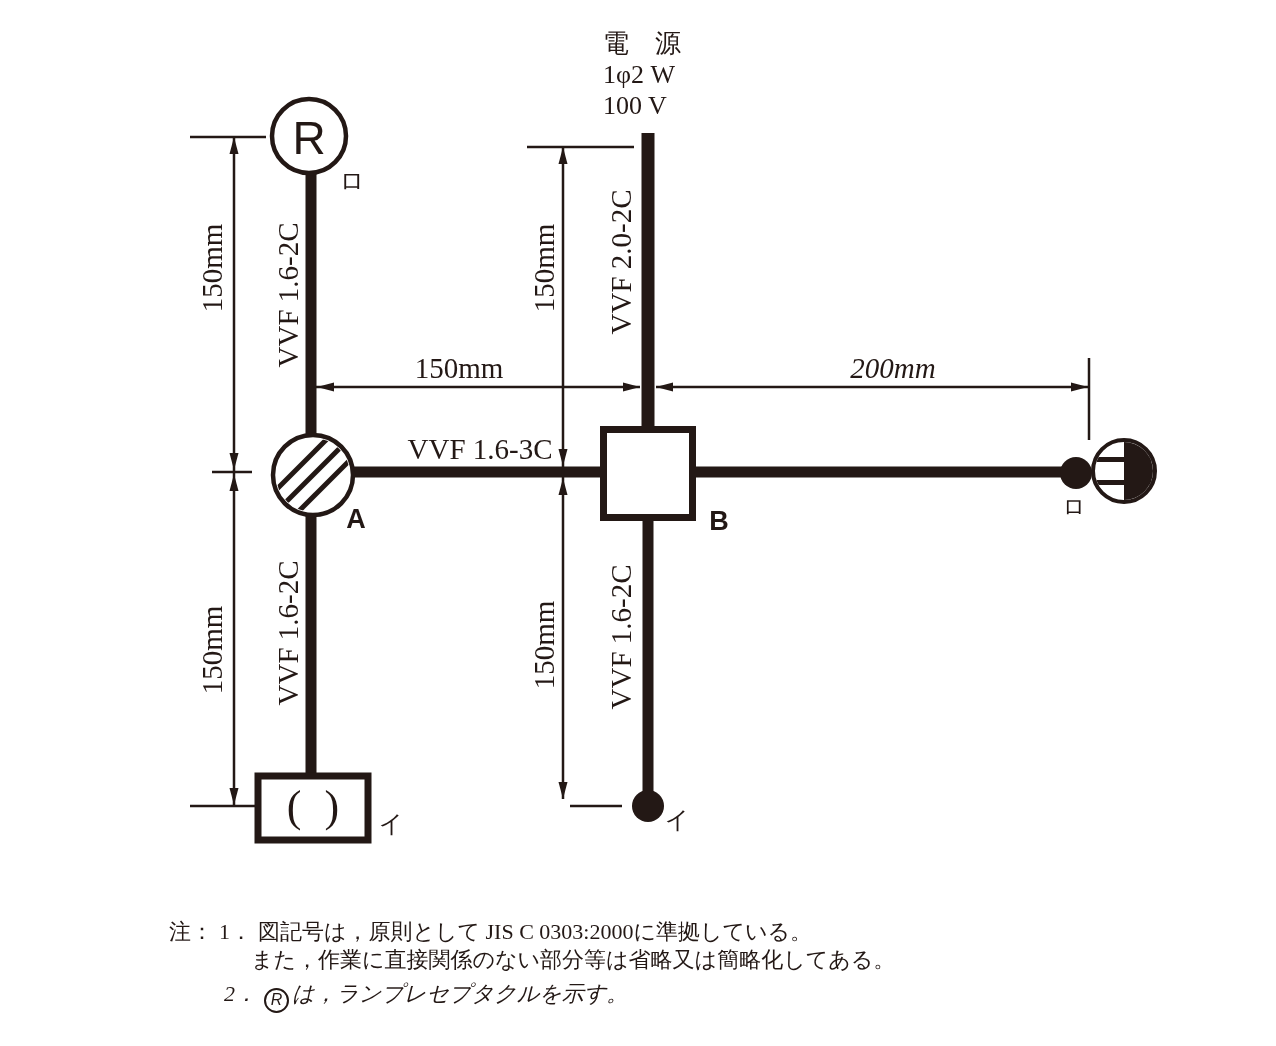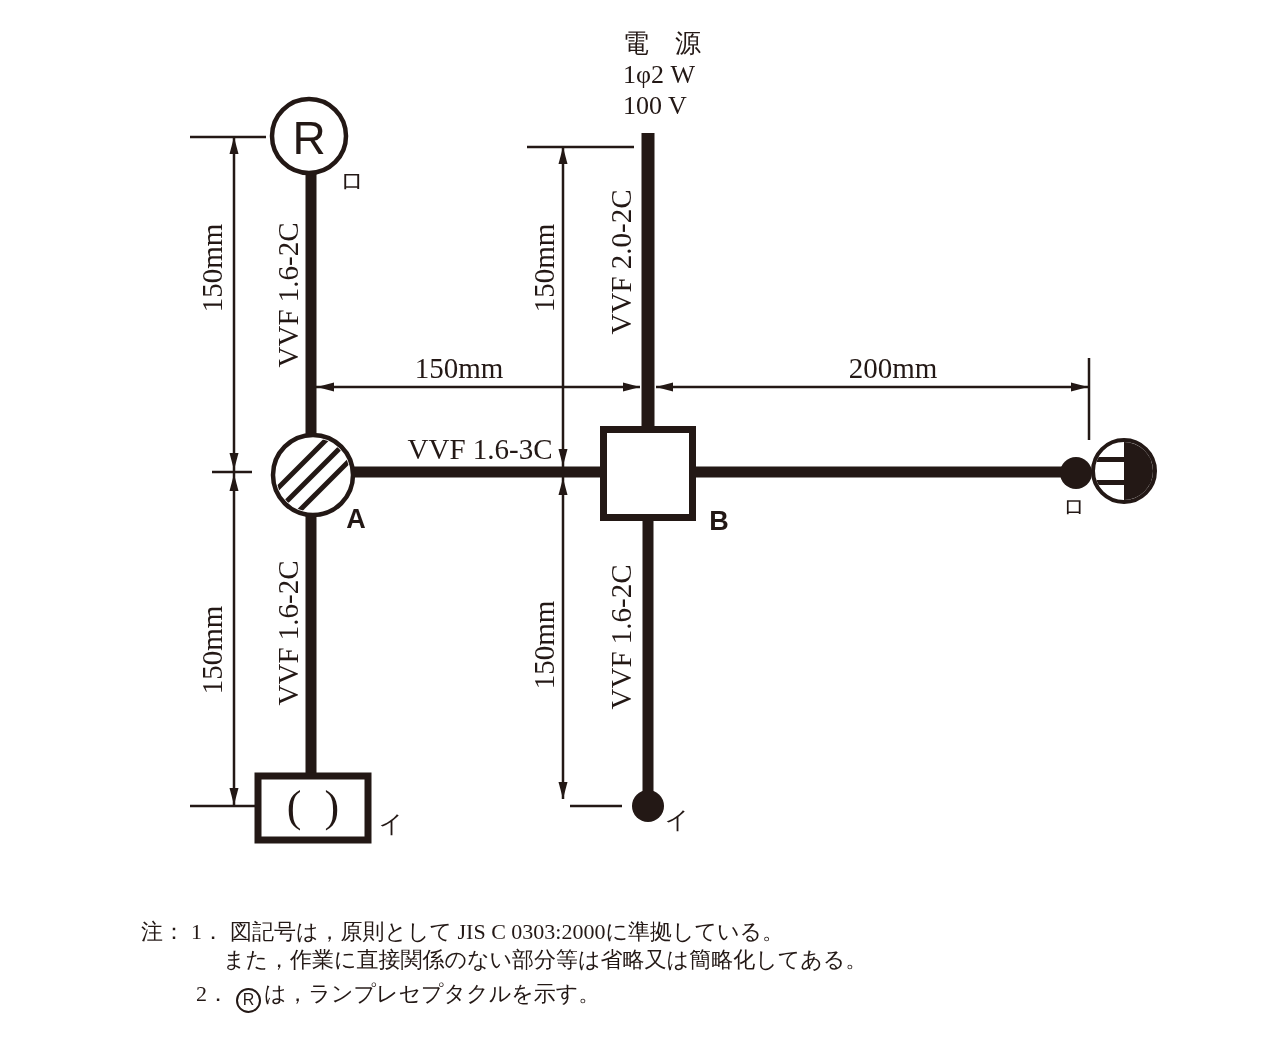--- a/index.html
+++ b/index.html
@@ -20,26 +20,26 @@
   .arrow  { fill: var(--ink); stroke: none; }
   .sym-outline { fill:#ffffff; stroke: var(--ink); }
   .sym-fill { fill: var(--ink); stroke: none; }
   .hatch  { stroke: var(--ink); stroke-width: 5; fill:none; }
 
   .label { position:absolute; white-space:nowrap; color:var(--ink); }
   .ctr   { transform: translate(-50%,-50%); }
   .rot   { transform: translate(-50%,-50%) rotate(-90deg); }
   .dim-text   { font-size:29px; }
   .cable-text { font-size:29px; }
-  .src-text   { font-size:26px; line-height:31px;margin-left:20px; }
+  .src-text   { font-size:26px; line-height:31px; }
   .kana-text  { font-size:24px; font-family:"Liberation Sans","DejaVu Sans",sans-serif; }
   .abox-text  { font-size:27px; font-weight:600; font-family:"Liberation Sans","DejaVu Sans",sans-serif; }
   .rletter    { font-size:46px; font-family:"Liberation Sans","DejaVu Sans",sans-serif; }
   .rosette-glyph { font-size:44px; letter-spacing:6px; }
-  .note-line { position:absolute; font-size:22px; line-height:26px; white-space:nowrap; }
+  .note-line { position:absolute; font-size:22px; line-height:26px; white-space:nowrap;margin-left:28px; }
   .note-num  { display:inline-block; margin-right:6px; }
   .r-badge {
     display:inline-flex; align-items:center; justify-content:center;
     width:25px; height:25px; border:2px solid var(--ink); border-radius:50%;
     font-size:16px; font-family:"Liberation Sans","DejaVu Sans",sans-serif;
     transform: translateY(4px); margin:0 3px 0 1px;
   }
 </style>
 </head>
 <body>
@@ -124,36 +124,36 @@
   <div class="label dim-text rot" style="left:212px; top:650px;">150mm</div>
   <div class="label dim-text rot" style="left:544px; top:268px;">150mm</div>
   <div class="label dim-text rot" style="left:544px; top:645px;">150mm</div>
 
   <div class="label cable-text rot" style="left:288px; top:295px;">VVF 1.6-2C</div>
   <div class="label cable-text rot" style="left:288px; top:633px;">VVF 1.6-2C</div>
   <div class="label cable-text rot" style="left:621px; top:262px;">VVF 2.0-2C</div>
   <div class="label cable-text rot" style="left:621px; top:637px;">VVF 1.6-2C</div>
 
   <div class="label dim-text ctr" style="left:459px; top:368px;">150mm</div>
-  <div class="label dim-text ctr" style="left:893px; top:368px;">200mm</div>
+  <div class="label dim-text ctr" style="left:893px; top:368px;font-style:italic;">200mm</div>
 
   <div class="label cable-text ctr" style="left:480px; top:449px;">VVF 1.6-3C</div>
 
   <div class="label rletter ctr" style="left:309px; top:138px;">R</div>
   <div class="label kana-text ctr" style="left:352px; top:181px;">ロ</div>
   <div class="label abox-text ctr" style="left:356px; top:519px;">A</div>
   <div class="label abox-text ctr" style="left:719px; top:521px;">B</div>
   <div class="label rosette-glyph ctr" style="left:316px; top:806px;">( )</div>
   <div class="label kana-text ctr" style="left:391px; top:824px;">イ</div>
   <div class="label kana-text ctr" style="left:677px; top:820px;">イ</div>
   <div class="label kana-text ctr" style="left:1074px; top:507px; font-size:22px;">ロ</div>
 
   <div class="note-line" style="left:141px; top:919px;">
     <span class="note-num">注：</span><span class="note-num">1．</span><span>図記号は，原則として JIS C 0303:2000に準拠している。</span>
   </div>
   <div class="note-line" style="left:223px; top:947px;">
     <span>また，作業に直接関係のない部分等は省略又は簡略化してある。</span>
   </div>
-  <div class="note-line" style="left:196px; top:981px;">
+  <div class="note-line" style="left:196px; top:981px;font-style:italic;">
     <span class="note-num">2．</span><span class="r-badge">R</span><span>は，ランプレセプタクルを示す。</span>
   </div>
 
 </div>
 
 </body></html>

